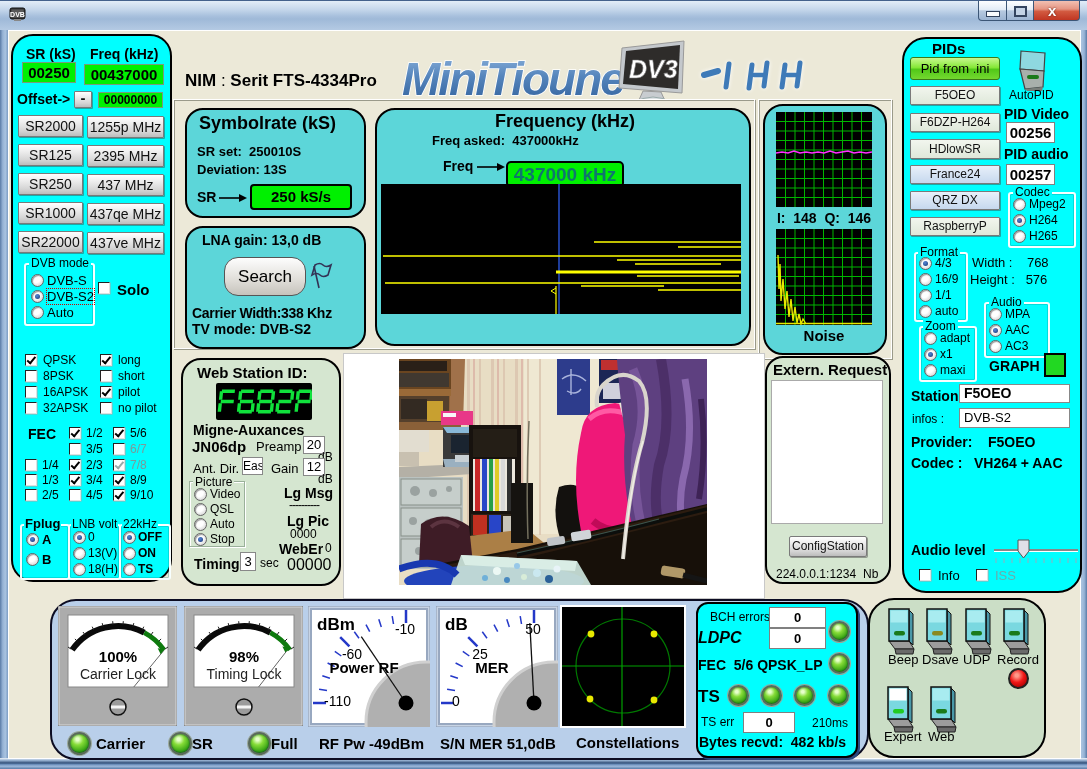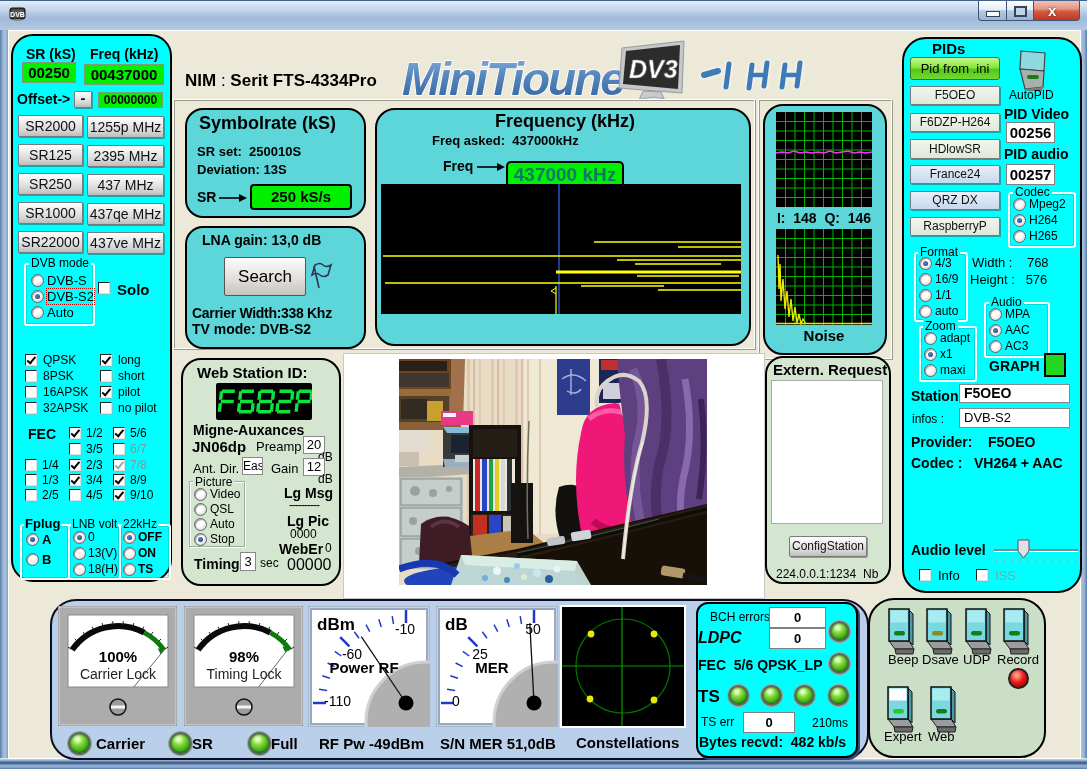--- a/index.html
+++ b/index.html
@@ -221,21 +221,21 @@
 <div class="ab b" style="left:197px;top:162px;font-size:13px;">Deviation: 13S</div>
 <div class="ab b" style="left:197px;top:189px;font-size:14px;">SR</div>
     <svg class="ab" style="left:219px;top:193px;" width="28" height="10">
       <line x1="0" y1="5" x2="24" y2="5" stroke="#000" stroke-width="1.6"></line>
       <polygon points="28,5 20,1 20,9" fill="#000"></polygon>
     </svg>
 <div class="ab" style="left:250px;top:184px;width:98px;height:22px;background:#00f000;border:2px solid #000;border-radius:4px;color:#000;font-weight:bold;font-size:15px;text-align:center;line-height:22px;">250 kS/s</div>
 
 <div class="ab turq" style="left:185px;top:226px;width:177px;height:119px;border-radius:18px;"></div>
 <div class="ab b" style="left:202px;top:232px;font-size:14px;">LNA gain: 13,0 dB</div>
-<div class="ab" style="left:224px;top:257px;width:80px;height:37px;background:linear-gradient(#fdfdfd,#e2e0db 55%,#c6c3bc);border:1px solid #555;border-radius:2px;text-align:center;line-height:37px;font-size:17px;">Search</div>
+<div class="ab" style="left:224px;top:257px;width:80px;height:37px;background:linear-gradient(#fdfdfd,#e2e0db 55%,#c6c3bc);border:1px solid #555;border-radius:14px;text-align:center;line-height:37px;font-size:17px;">Search</div>
 <svg class="ab" style="left:309px;top:262px;" width="24" height="28">
  <path d="M6,3 q5,-3 8,0 q3,3 8,0 l-3,10 q-5,3 -8,0 q-3,-3 -8,0 z" fill="none" stroke="#335" stroke-width="1.6"></path>
  <line x1="5" y1="4" x2="10" y2="26" stroke="#335" stroke-width="1.6"></line>
 </svg>
 <div class="ab b" style="left:192px;top:305px;font-size:14px;letter-spacing:-0.3px;">Carrier Width:338 Khz</div>
 <div class="ab b" style="left:192px;top:321px;font-size:14px;">TV mode: DVB-S2</div>
 
 <div class="ab turq" style="left:375px;top:108px;width:372px;height:234px;border-radius:20px;"></div>
 <div class="ab b" style="left:495px;top:111px;font-size:18px;">Frequency (kHz)</div>
 <div class="ab b" style="left:432px;top:133px;font-size:13px;">Freq asked:&nbsp; 437000kHz</div>

